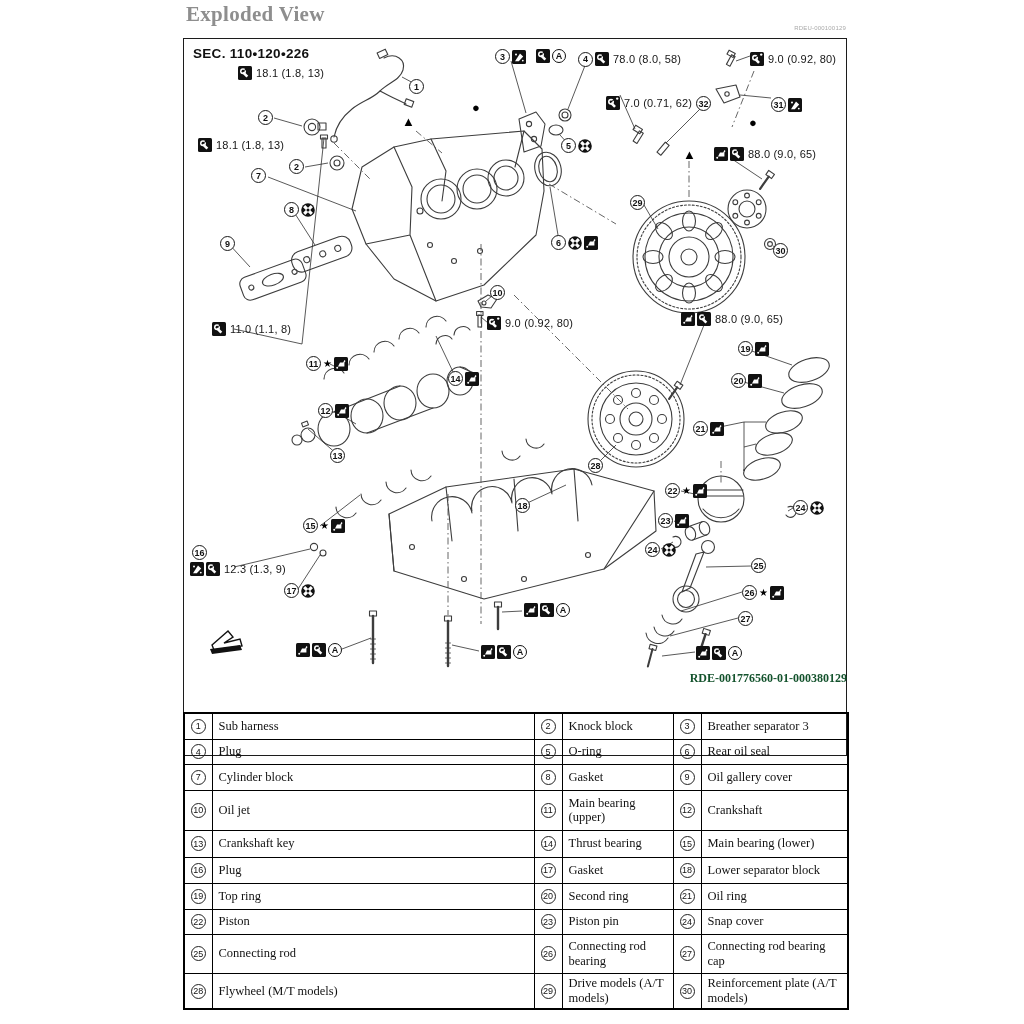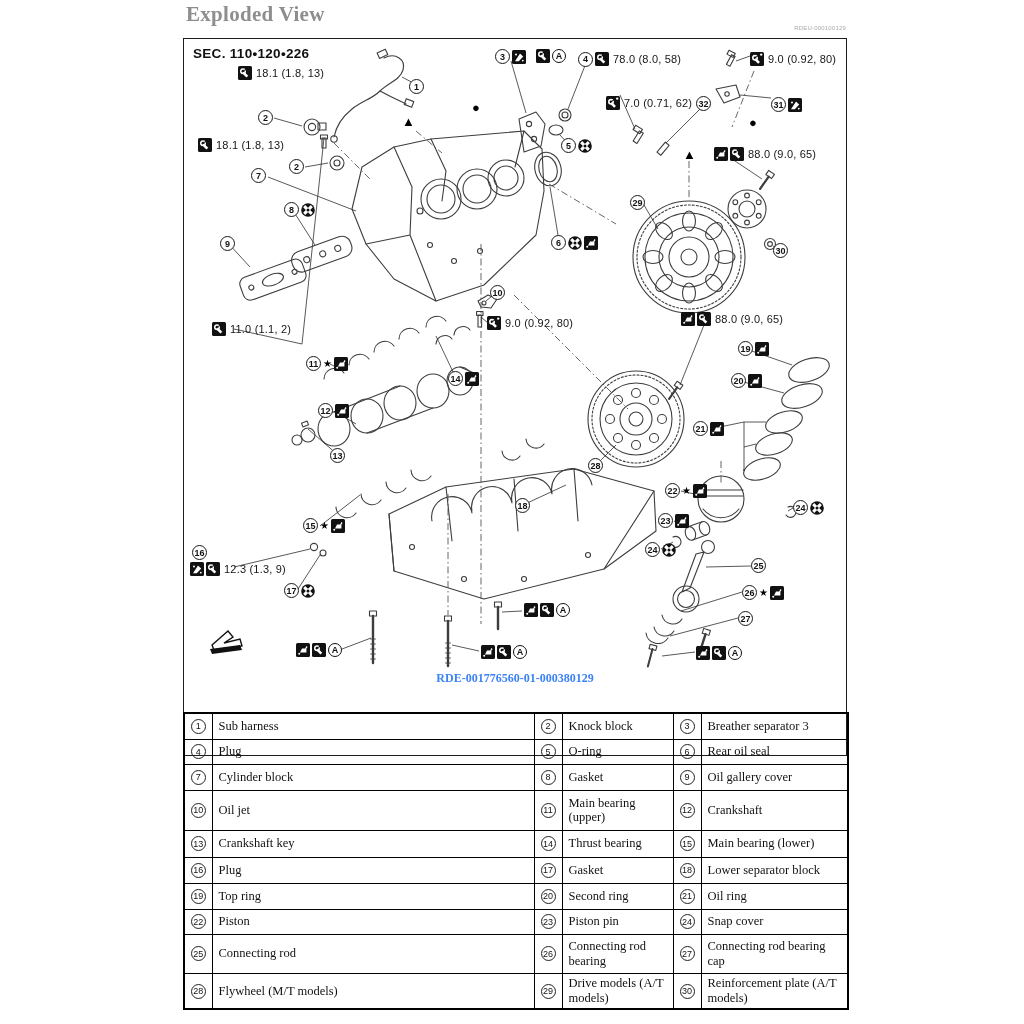--- a/index.html
+++ b/index.html
@@ -20,22 +20,22 @@
   .co{display:inline-flex;align-items:center;justify-content:center;width:15px;height:15px;
       border:1.2px solid #1a1a1a;border-radius:50%;background:#fff;font-size:9px;font-weight:bold;
       box-sizing:border-box;flex:0 0 auto;}
   .sym{width:14px;height:14px;flex:0 0 auto;}
   .ca{display:inline-flex;align-items:center;justify-content:center;width:14px;height:14px;
       border:1.3px solid #111;border-radius:50%;background:#fff;font-size:9px;font-weight:bold;
       box-sizing:border-box;flex:0 0 auto;}
   .star{font-size:10px;line-height:14px;color:#000;}
   .tq{font-size:11px;color:#161616;letter-spacing:.2px;padding-left:2px;}
   .mk{position:absolute;font-size:13px;color:#000;line-height:13px;}
-  #figref{position:absolute;left:183px;top:671px;width:664px;text-align:center;
-          font-family:"Liberation Serif",serif;font-weight:bold;font-size:12px;color:#3b82f6;}
+  #figref{position:absolute;left:183px;top:671px;width:664px;text-align:right;
+          font-family:"Liberation Serif",serif;font-weight:bold;font-size:12px;color:#14532d;}
   
   #partsWrap{position:absolute;left:183px;top:712px;}
   table.parts{border-collapse:collapse;table-layout:fixed;width:664px;
               font-family:"Liberation Serif",serif;font-size:12.5px;}
   table.parts td{border:1px solid #000;vertical-align:middle;padding:1px 3px 1px 6px;line-height:1.15;}
   table.parts td.num{padding:0;text-align:center;}
   table.parts{border:2px solid #000;}
   .tco{display:inline-flex;align-items:center;justify-content:center;width:15px;height:15px;
        border:1px solid #222;border-radius:50%;font-size:9px;font-family:"Liberation Sans",sans-serif;
        box-sizing:border-box;}
@@ -450,21 +450,21 @@
         <div class="ann" style="left: 589px; top: 204px;">
           <span class="co">30</span>
         </div>
         <div class="ann" style="left: 306px; top: 246px;">
           <span class="co">10</span>
         </div>
         <div class="ann" style="left: 28px; top: 282px;">
           <svg class="sym" viewBox="0 0 14 14">
             <use href="#sym-torque"></use>
           </svg>
-          <span class="tq">11.0 (1.1, 2)</span>
+          <span class="tq">11.0 (1.1, 8)</span>
         </div>
         <div class="ann" style="left: 303px; top: 276px;">
           <svg class="sym" viewBox="0 0 14 14">
             <use href="#sym-angle"></use>
           </svg>
           <span class="tq">9.0 (0.92, 80)</span>
         </div>
         <div class="ann" style="left: 497px; top: 272px;">
           <svg class="sym" viewBox="0 0 14 14">
             <use href="#sym-oil"></use>

